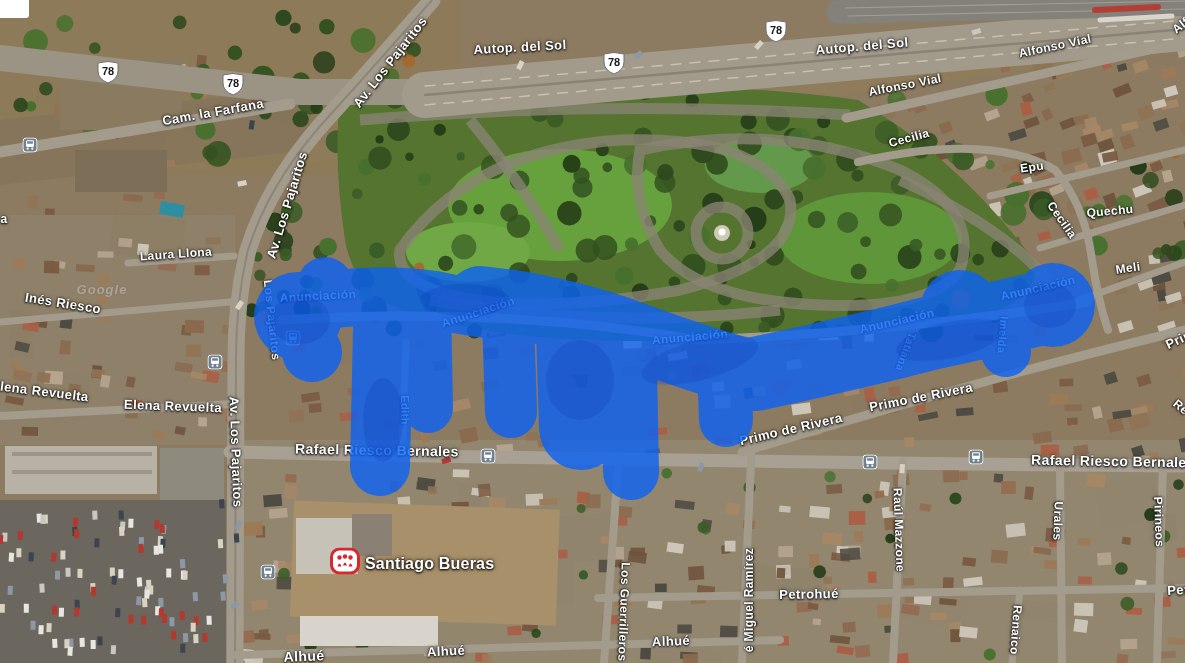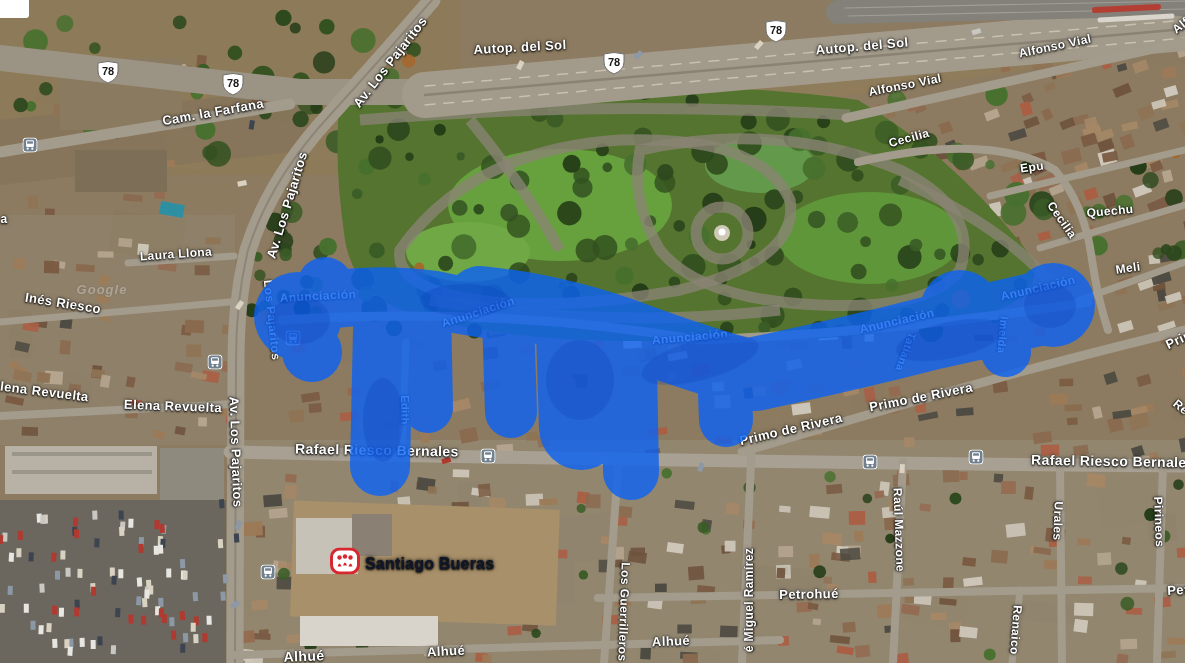--- a/index.html
+++ b/index.html
@@ -11,21 +11,21 @@
           text-shadow:0 1px 2px rgba(0,0,0,.95),0 0 2px rgba(0,0,0,.85),0 0 4px rgba(0,0,0,.55);
           transform:translate(-50%,-50%);}
   .slabel.ghostlbl{opacity:.92;}
   .watermark{position:absolute;color:#fff;opacity:.28;font-weight:bold;font-size:13px;
           transform:translate(-50%,-50%);letter-spacing:1px;text-shadow:0 0 2px #444;}
   .shield{position:absolute;width:26px;height:24px;transform:translate(-50%,-50%);}
   .shield .sh-num{position:absolute;left:0;top:4px;width:100%;text-align:center;
           font-size:11px;font-weight:bold;color:#1a1a1a;}
   .busstop{position:absolute;width:15px;height:15px;transform:translate(-50%,-50%);}
   .poi{position:absolute;display:flex;align-items:center;gap:5px;transform:translate(0,-50%);}
-  .poi-name{color:#0f172a;font-weight:bold;font-size:16px;letter-spacing:.2px;
+  .poi-name{color:#ffffff;font-weight:bold;font-size:16px;letter-spacing:.2px;
           text-shadow:0 1px 2px rgba(0,0,0,.95),0 0 3px rgba(0,0,0,.8),0 0 5px rgba(0,0,0,.5);}
   #overlay{position:absolute;left:0;top:0;z-index:10;pointer-events:none;}
   #cornerbox{position:absolute;left:0;top:0;width:29px;height:18px;background:#fff;
           border-radius:0 0 3px 0;z-index:40;}
 </style>
 </head>
 <body>
 
 <div id="map">
   <svg id="basemap" width="1185" height="663" viewBox="0 0 1185 663">

